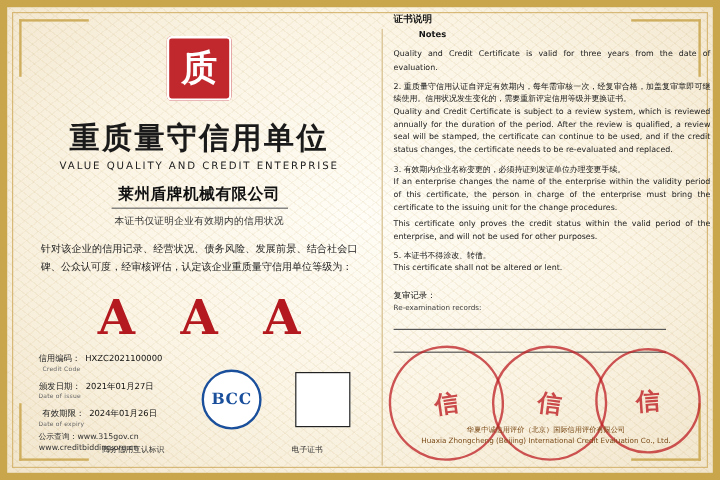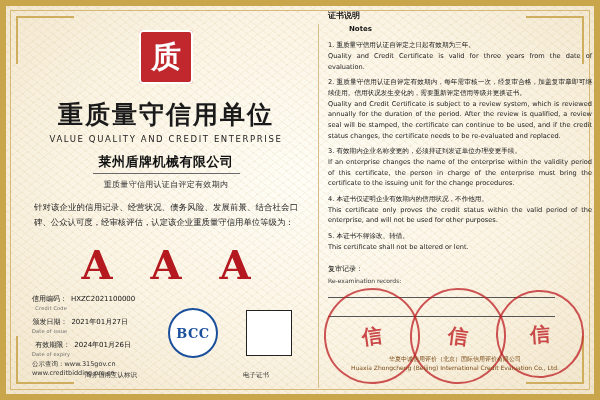--- a/index.html
+++ b/index.html
@@ -90,21 +90,21 @@
     width:44px;height:44px;background:#fff;border:1px solid #222;
     background-image:
       repeating-linear-gradient(0deg,#111 0 3px,#fff 3px 6px),
       repeating-linear-gradient(90deg,#111 0 3px,transparent 3px 6px);
     background-blend-mode:screen;
   }
   .badge-caps{
     position:absolute;left:14px;bottom:12px;width:290px;display:flex;justify-content:space-around;
     font-size:6.5px;color:#333;
   }
-  .site{position:absolute;left:14px;bottom:13px;font-size:6.5px;color:#333;text-align:left;line-height:1.5;}
+  .site{position:absolute;left:14px;bottom:13px;font-size:6.5px;color:#333;text-align:center;line-height:1.5;}
 
   .divider{
     position:absolute;left:312px;top:18px;width:1px;height:364px;background:#d5be8c;
   }
   .right{
     position:absolute;left:322px;top:4px;width:264px;height:370px;
     font-size:6.6px;color:#161616;line-height:1.62;text-align:justify;
   }
   .r-title{font-size:8px;font-weight:bold;margin-bottom:1px;}
   .r-title-en{font-size:7px;font-weight:bold;margin-bottom:5px;padding-left:21px;}
@@ -141,21 +141,21 @@
   <div class="corner tl"></div>
   <div class="corner tr"></div>
   <div class="corner bl"></div>
   <div class="corner br"></div>
 
   <div class="left">
     <div class="seal-logo"></div>
     <div class="title-cn">重质量守信用单位</div>
     <div class="title-en">VALUE QUALITY AND CREDIT ENTERPRISE</div>
     <div class="company">莱州盾牌机械有限公司</div>
-    <div class="address">重质量守信用认证自评定有效期内</div>
+    <div class="address">本证书仅证明企业有效期内的信用状况</div>
     <div class="body-cn">针对该企业的信用记录、经营状况、债务风险、发展前景、结合社会口碑、公众认可度，经审核评估，认定该企业重质量守信用单位等级为：</div>
     <div class="grade">A A A</div>
 
     <div class="meta">
       <div class="meta-row">
         <span class="meta-label">
           <span>信用编码：</span>
           <small>Credit Code</small>
         </span>
         <span class="meta-val">HXZC2021100000</span>
@@ -193,30 +193,28 @@
       <span>电子证书</span>
     </div>
   </div>
 
   <div class="divider"></div>
 
   <div class="right">
     <div class="r-title">证书说明</div>
     <div class="r-title-en">Notes</div>
 
-    <div class="r-cn">1. 重质量守信用认证自评定之日起有效期为三年。</div>
     <div class="r-en">Quality and Credit Certificate is valid for three years from the date of evaluation.</div>
 
     <div class="r-cn">2. 重质量守信用认证自评定有效期内，每年需审核一次，经复审合格，加盖复审章即可继续使用。信用状况发生变化的，需要重新评定信用等级并更换证书。</div>
     <div class="r-en">Quality and Credit Certificate is subject to a review system, which is reviewed annually for the duration of the period. After the review is qualified, a review seal will be stamped, the certificate can continue to be used, and if the credit status changes, the certificate needs to be re-evaluated and replaced.</div>
 
     <div class="r-cn">3. 有效期内企业名称变更的，必须持证到发证单位办理变更手续。</div>
     <div class="r-en">If an enterprise changes the name of the enterprise within the validity period of this certificate, the person in charge of the enterprise must bring the certificate to the issuing unit for the change procedures.</div>
 
-    <div class="r-cn">4. 本证书仅证明企业有效期内的信用状况，不作他用。</div>
     <div class="r-en">This certificate only proves the credit status within the valid period of the enterprise, and will not be used for other purposes.</div>
 
     <div class="r-cn">5. 本证书不得涂改、转借。</div>
     <div class="r-en">This certificate shall not be altered or lent.</div>
 
     <div class="re-exam">
       <div>复审记录：</div>
       <div class="foot-en">Re-examination records:</div>
       <div class="re-line"></div>
       <div class="re-line2"></div>

